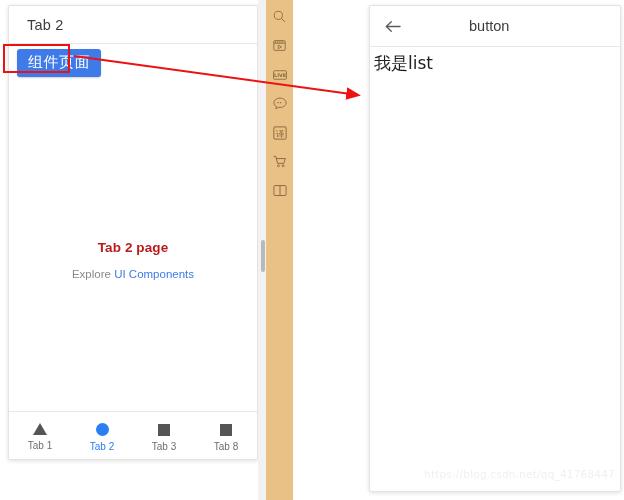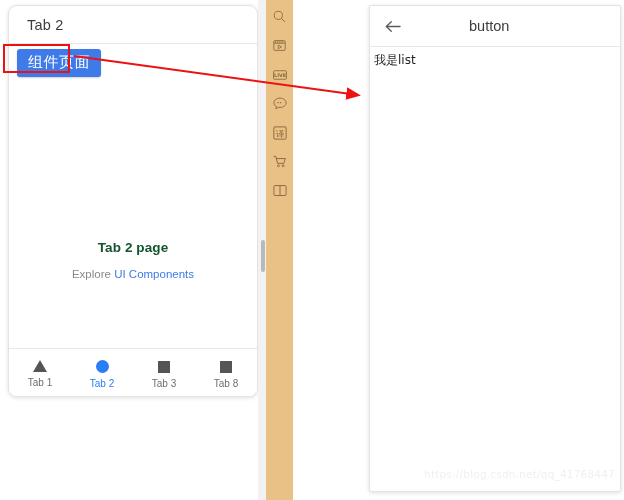--- a/index.html
+++ b/index.html
@@ -8,24 +8,24 @@
     background: #ffffff;
     font-family: "Liberation Sans", "DejaVu Sans", sans-serif;
     overflow: hidden;
   }
   #root { position: relative; width: 624px; height: 500px; background: #ffffff; }
 
   
   .left-panel {
     position: absolute;
     left: 8px; top: 5px;
-    width: 250px; height: 392px;
+    width: 250px; height: 455px;
     background: #ffffff;
     border: 1px solid #e3e3e3;
-    border-radius: 9px;
+    border-radius: 2px;
     box-shadow: 0 1px 4px rgba(0,0,0,0.13);
     overflow: hidden;
   }
   .left-header {
     height: 38px;
     border-bottom: 1px solid #e8e8e8;
     display: flex; align-items: center;
     padding-left: 18px;
   }
   .left-header-title {
@@ -65,21 +65,21 @@
   }
   .center-block {
     position: absolute;
     left: 0; right: 0;
     top: 196px;
     text-align: center;
   }
   .center-title {
     font-size: 13.5px;
     font-weight: bold;
-    color: #14532d;
+    color: #b91c1c;
     letter-spacing: .1px;
   }
   .center-sub {
     margin-top: 13px;
     font-size: 11.5px;
     color: #8a8a8a;
   }
   .center-sub .lnk { color: #3e7ae8; }
 
   .tabbar {
@@ -173,21 +173,21 @@
     display: flex; align-items: center; justify-content: center;
     cursor: pointer;
   }
   .right-title {
     margin-left: 22px;
     font-size: 14.5px;
     color: #3c3c3c;
   }
   .right-body { padding: 5px 2px 0 2px; background: #fff; height: 444px; }
   .list-text {
-    font-size: 12px;
+    font-size: 17px;
     color: #1f1f1f;
     font-family: "DejaVu Sans", sans-serif;
     padding-left: 2px;
   }
   .watermark {
     position: absolute;
     right: 5px; bottom: 11px;
     font-size: 10.5px;
     color: #f0f0f0;
     font-family: "DejaVu Sans", sans-serif;

